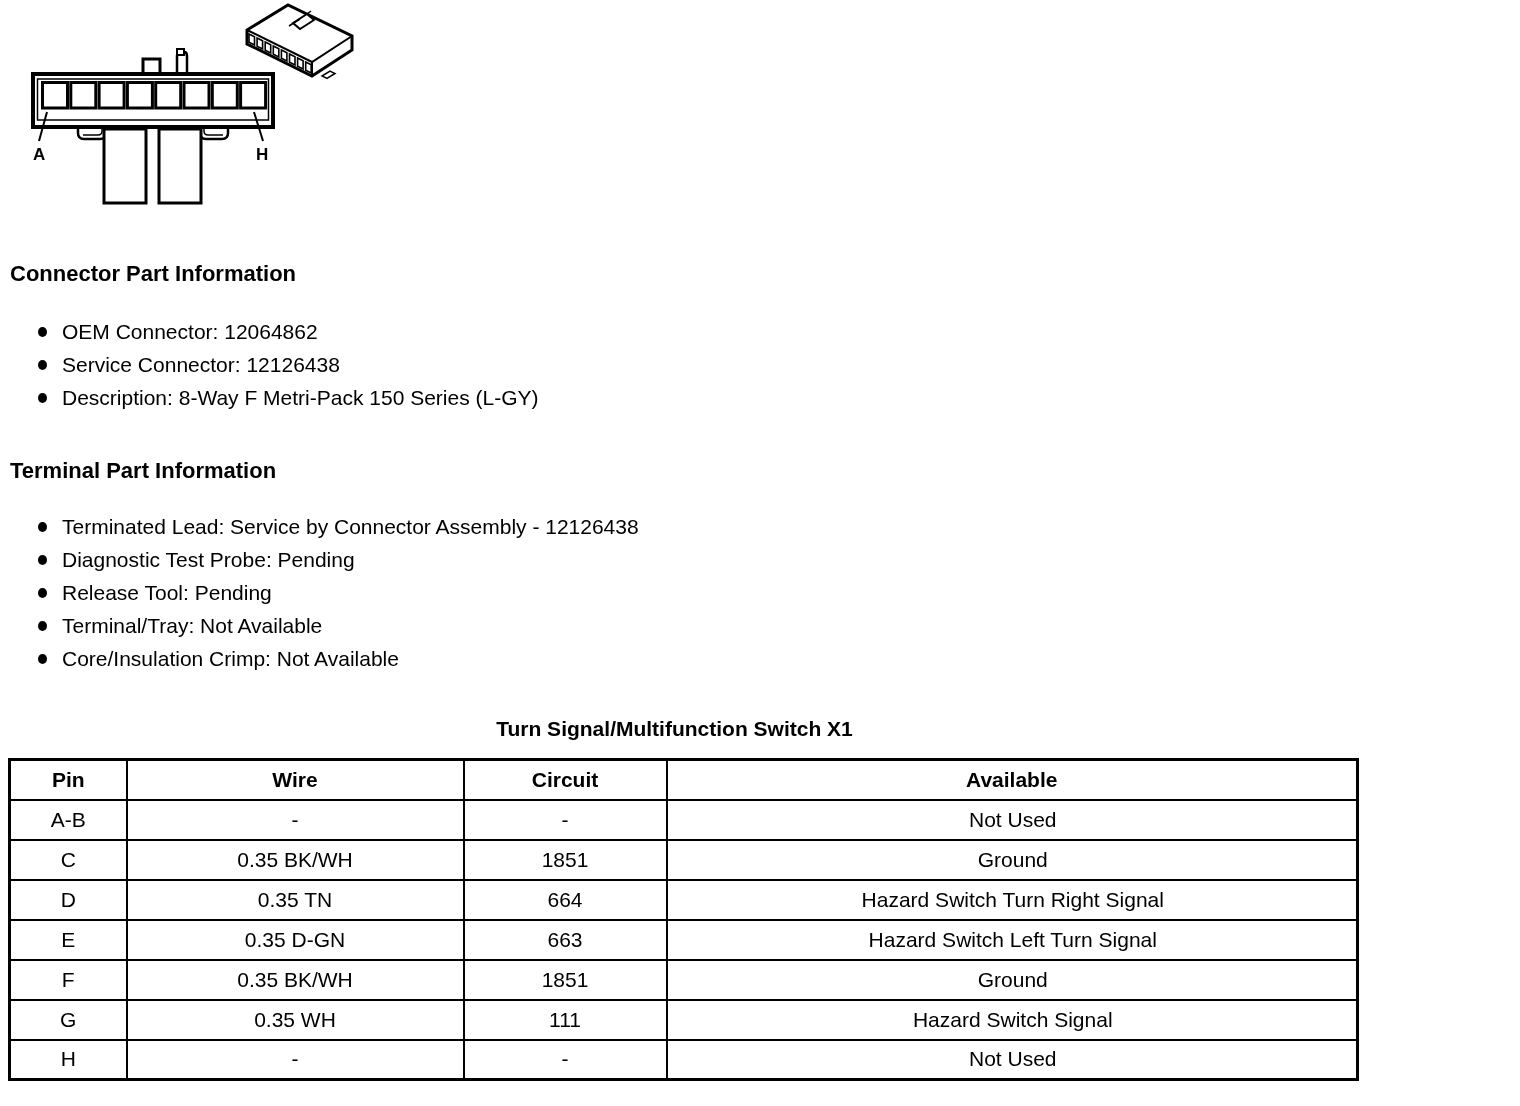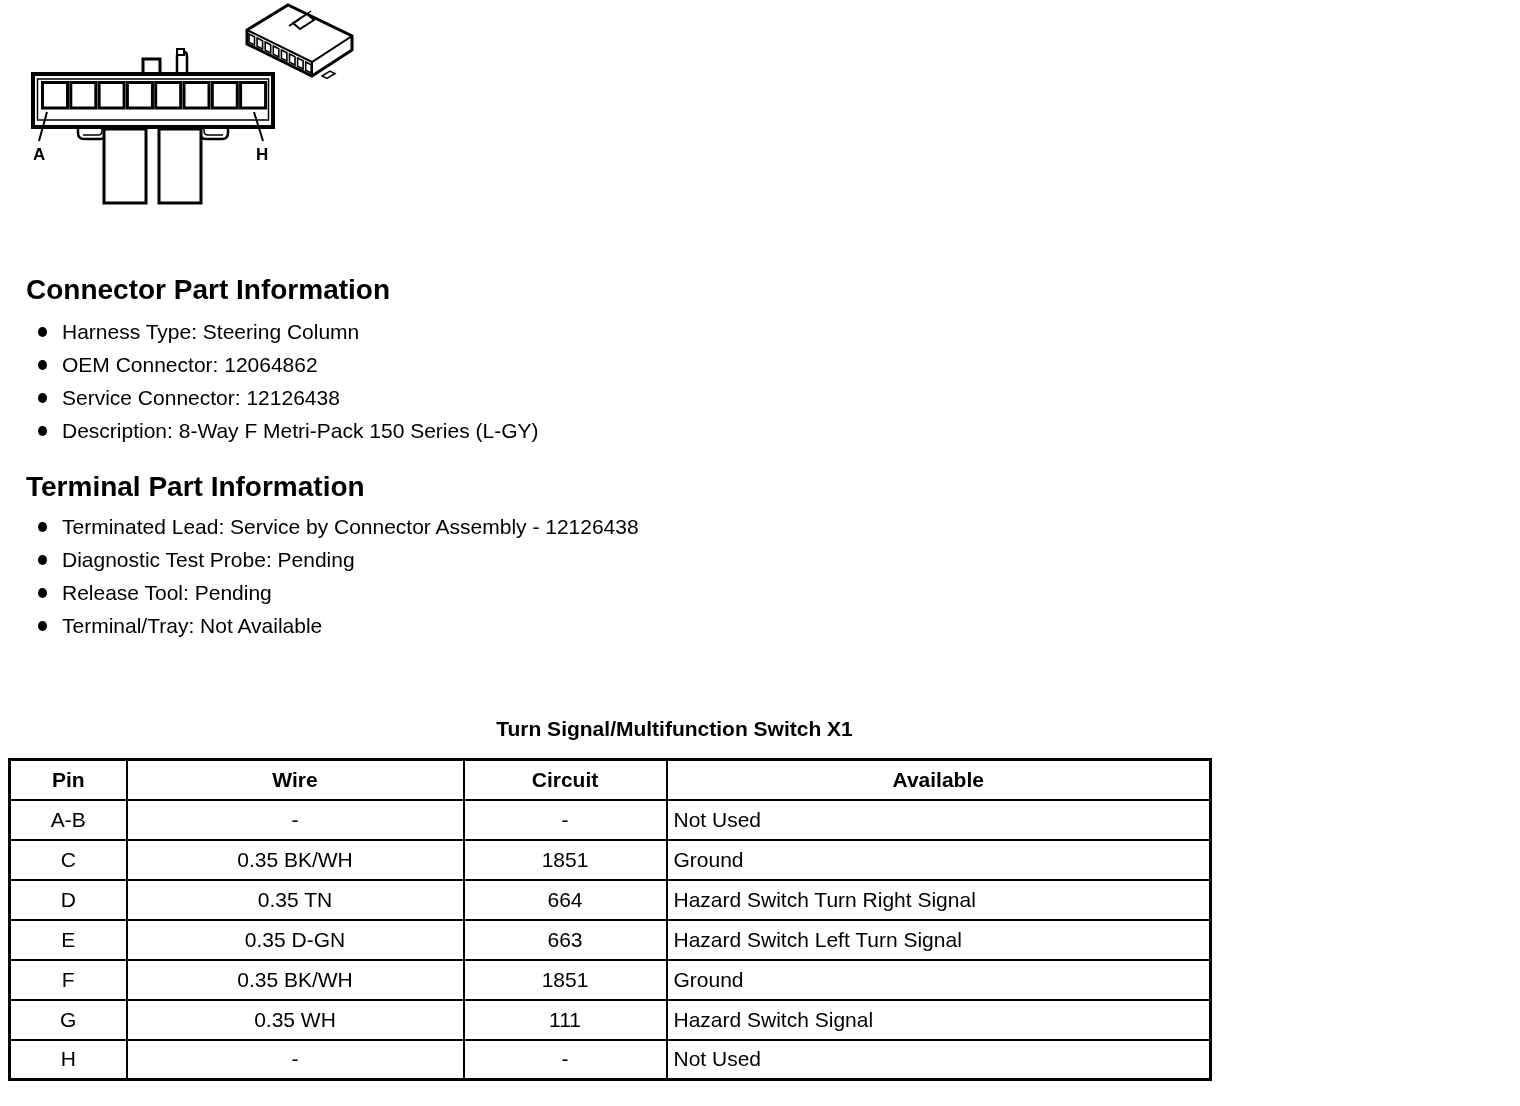--- a/index.html
+++ b/index.html
@@ -11,51 +11,51 @@
     position: relative; overflow: hidden;
   }
   .page { position: relative; width: 1520px; height: 1106px; }
 
   
   .diagram { position: absolute; top: 0; left: 0; }
   .pin-label { font-family: "Liberation Sans", sans-serif; font-weight: bold; font-size: 17px; fill: #000; }
 
   
   .section-heading {
-    position: absolute; left: 10px; margin: 16px;
-    font-size: 28px; font-weight: bold; line-height: 22px;
+    position: absolute; left: 10px; margin: 0;
+    font-size: 22px; font-weight: bold; line-height: 22px;
   }
   #heading-connector { top: 263px; }
   #heading-terminal  { top: 460px; }
 
   
   .bullet-list { position: absolute; left: 30px; margin: 0; padding: 0; list-style: none; }
   #list-connector { top: 315px; }
   #list-terminal  { top: 510px; }
   .bullet-list li { display: flex; align-items: center; height: 33px; font-size: 21px; }
   .bullet { width: 9px; height: 10px; border-radius: 50%; background: #000; margin: 0 15px 0 8px; flex: none; }
 
   
   .table-title {
     position: absolute; top: 717px; left: 0; width: 1349px;
     text-align: center; font-size: 21px; font-weight: bold; margin: 0;
   }
 
   
   table.pin-table {
-    position: absolute; top: 758px; left: 8px; width: 1204px;
+    position: absolute; top: 758px; left: 8px; width: 1351px;
     border-collapse: collapse; border: 3px solid #000;
     font-size: 21px; table-layout: fixed;
   }
   .pin-table th, .pin-table td {
     border: 2px solid #000; height: 40px; padding: 0 4px;
     text-align: center; vertical-align: middle; overflow: hidden; white-space: nowrap;
   }
   .pin-table th { font-weight: bold; }
-  .pin-table td.fn { text-align: left; padding-left: 6px; }
+  .pin-table td.fn { text-align: center; padding-left: 6px; }
   col.c-pin { width: 117px; } col.c-wire { width: 337px; }
   col.c-circuit { width: 203px; } col.c-fn { width: auto; }
 </style>
 </head>
 <body>
 
 <div class="page">
 
   <svg class="diagram" width="380" height="215" viewBox="0 0 380 215">
     <g fill="#ffffff" stroke="#000000" stroke-linejoin="miter">
@@ -119,24 +119,20 @@
     </g>
 
     <text class="pin-label" x="33" y="160">A</text>
     <text class="pin-label" x="256" y="160">H</text>
   </svg>
 
   <h2 class="section-heading" id="heading-connector">Connector Part Information</h2>
   <ul class="bullet-list" id="list-connector">
     <li>
         <span class="bullet"></span>
-        <span>Harness Type: Steering Column</span>
-      </li>
-    <li>
-        <span class="bullet"></span>
         <span>OEM Connector: 12064862</span>
       </li>
     <li>
         <span class="bullet"></span>
         <span>Service Connector: 12126438</span>
       </li>
     <li>
         <span class="bullet"></span>
         <span>Description: 8-Way F Metri-Pack 150 Series (L-GY)</span>
       </li>
@@ -152,20 +148,24 @@
         <span class="bullet"></span>
         <span>Diagnostic Test Probe: Pending</span>
       </li>
     <li>
         <span class="bullet"></span>
         <span>Release Tool: Pending</span>
       </li>
     <li>
         <span class="bullet"></span>
         <span>Terminal/Tray: Not Available</span>
+      </li>
+    <li>
+        <span class="bullet"></span>
+        <span>Core/Insulation Crimp: Not Available</span>
       </li>
   </ul>
 
   <h3 class="table-title">Turn Signal/Multifunction Switch X1</h3>
 
   <table class="pin-table">
     <colgroup>
       <col class="c-pin">
         <col class="c-wire">
         <col class="c-circuit">

